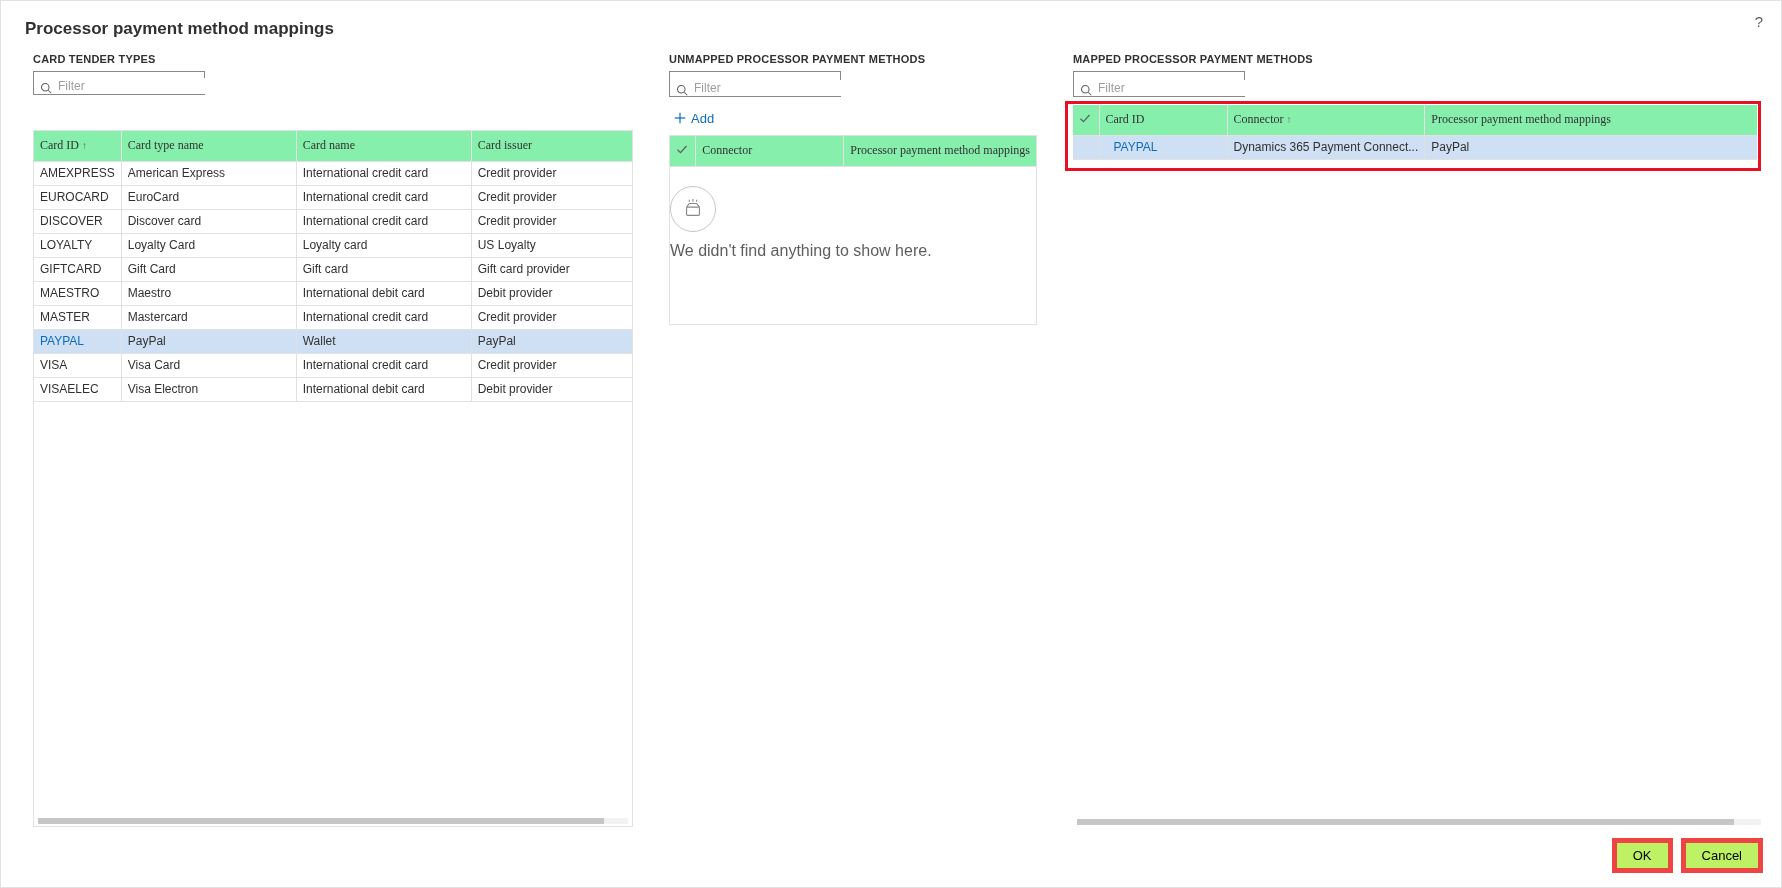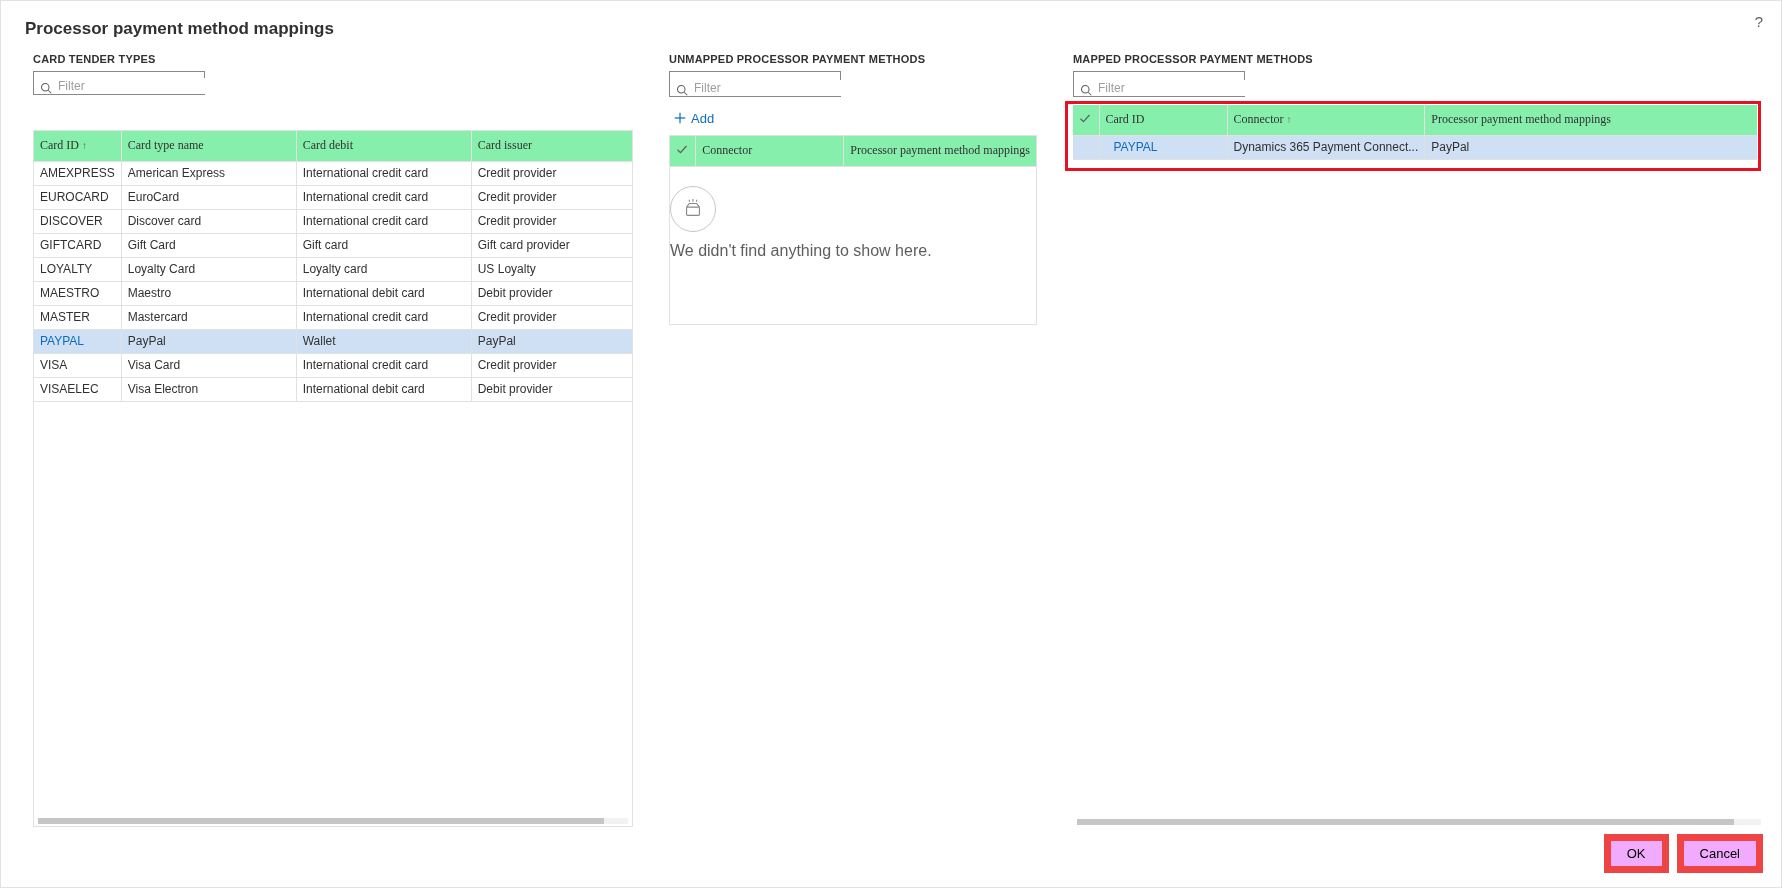--- a/index.html
+++ b/index.html
@@ -168,22 +168,22 @@
 
   
   .footer {
     position: absolute;
     right: 18px;
     bottom: 14px;
     display: flex;
     gap: 8px;
   }
   .btn {
-    border: 7px solid #ef4444;
-    background: #f0abfc;
+    border: 5px solid #ef4444;
+    background: #bef264;
     padding: 5px 16px;
     font-size: 13px;
     cursor: pointer;
   }
 
   
   .fake-scroll {
     position: absolute;
     left: 4px; right: 4px; bottom: 2px;
     height: 6px;
@@ -215,21 +215,21 @@
           </svg>
         <input placeholder="Filter" style="">
       </div>
       <div class="action-row"></div>
       <div class="grid-wrap tender-grid">
         <table class="grid">
           <thead>
             <tr>
               <th style="width:80px"><span>Card ID</span><span class="sort-arrow">↑</span></th>
               <th style="width:175px">Card type name</th>
-              <th style="width:175px">Card debit</th>
+              <th style="width:175px">Card name</th>
               <th>Card issuer</th>
             </tr>
           </thead>
           <tbody id="tender-body">
               <tr>
                 <td>AMEXPRESS</td>
                 <td>American Express</td>
                 <td>International credit card</td>
                 <td>Credit provider</td>
               </tr>
@@ -239,30 +239,30 @@
                 <td>International credit card</td>
                 <td>Credit provider</td>
               </tr>
               <tr>
                 <td>DISCOVER</td>
                 <td>Discover card</td>
                 <td>International credit card</td>
                 <td>Credit provider</td>
               </tr>
               <tr>
+                <td>LOYALTY</td>
+                <td>Loyalty Card</td>
+                <td>Loyalty card</td>
+                <td>US Loyalty</td>
+              </tr>
+              <tr>
                 <td>GIFTCARD</td>
                 <td>Gift Card</td>
                 <td>Gift card</td>
                 <td>Gift card provider</td>
-              </tr>
-              <tr>
-                <td>LOYALTY</td>
-                <td>Loyalty Card</td>
-                <td>Loyalty card</td>
-                <td>US Loyalty</td>
               </tr>
               <tr>
                 <td>MAESTRO</td>
                 <td>Maestro</td>
                 <td>International debit card</td>
                 <td>Debit provider</td>
               </tr>
               <tr>
                 <td>MASTER</td>
                 <td>Mastercard</td>

